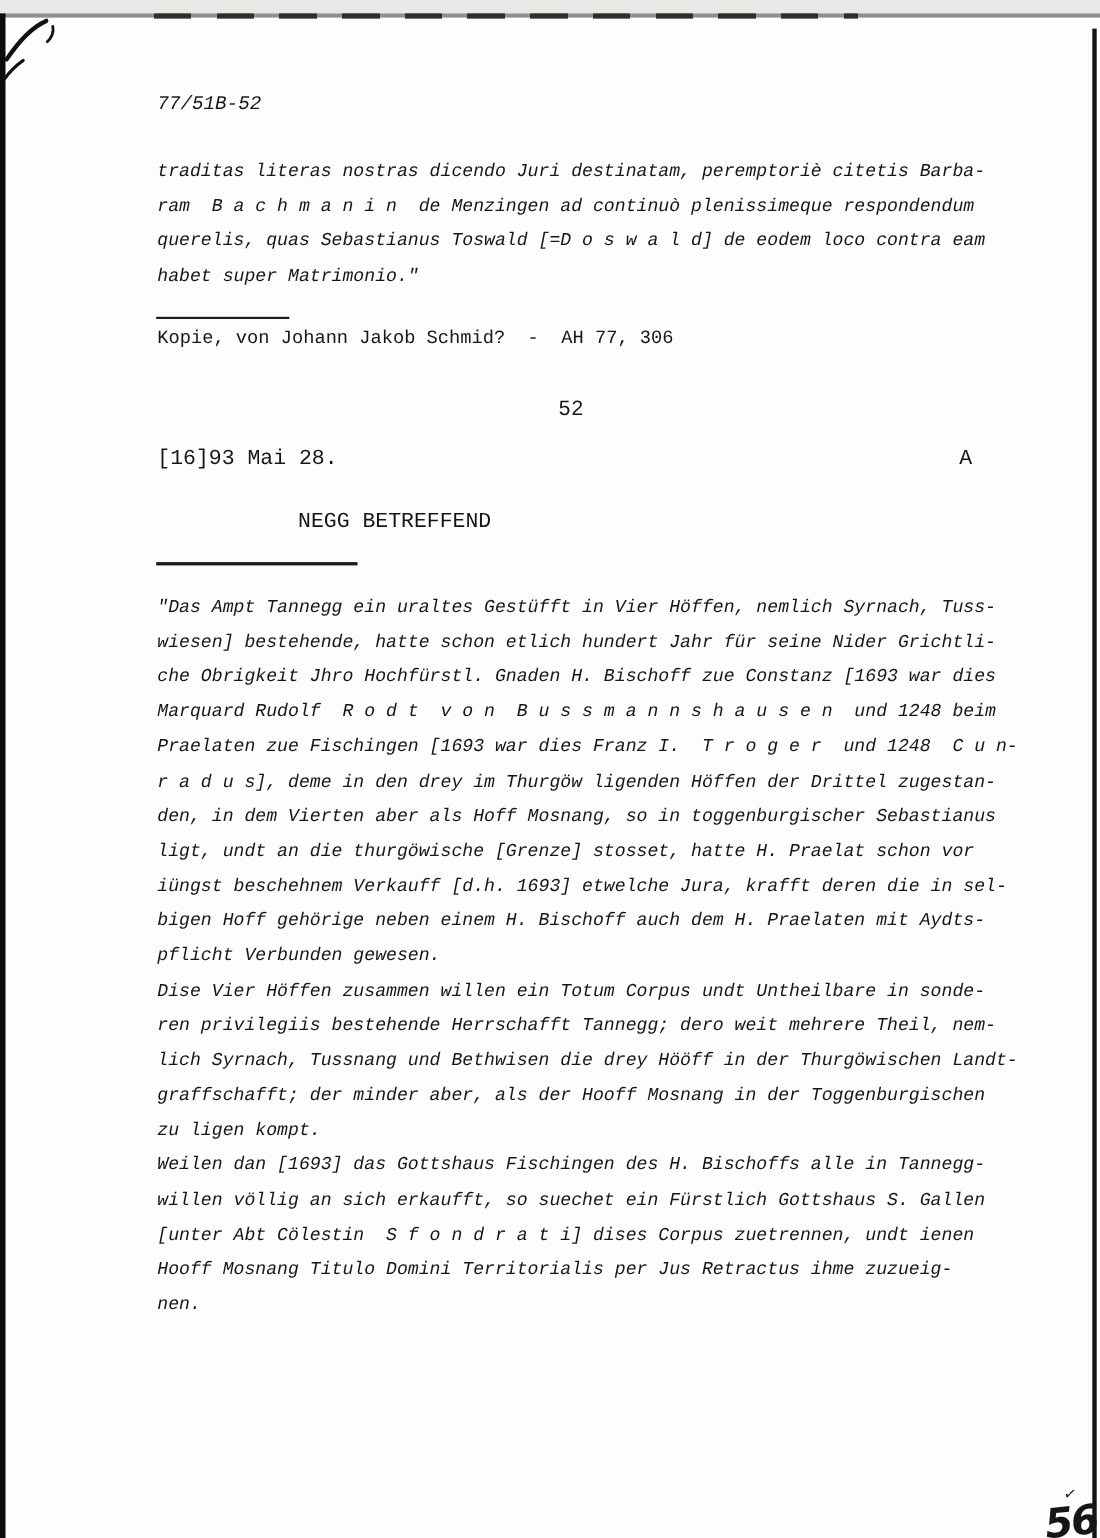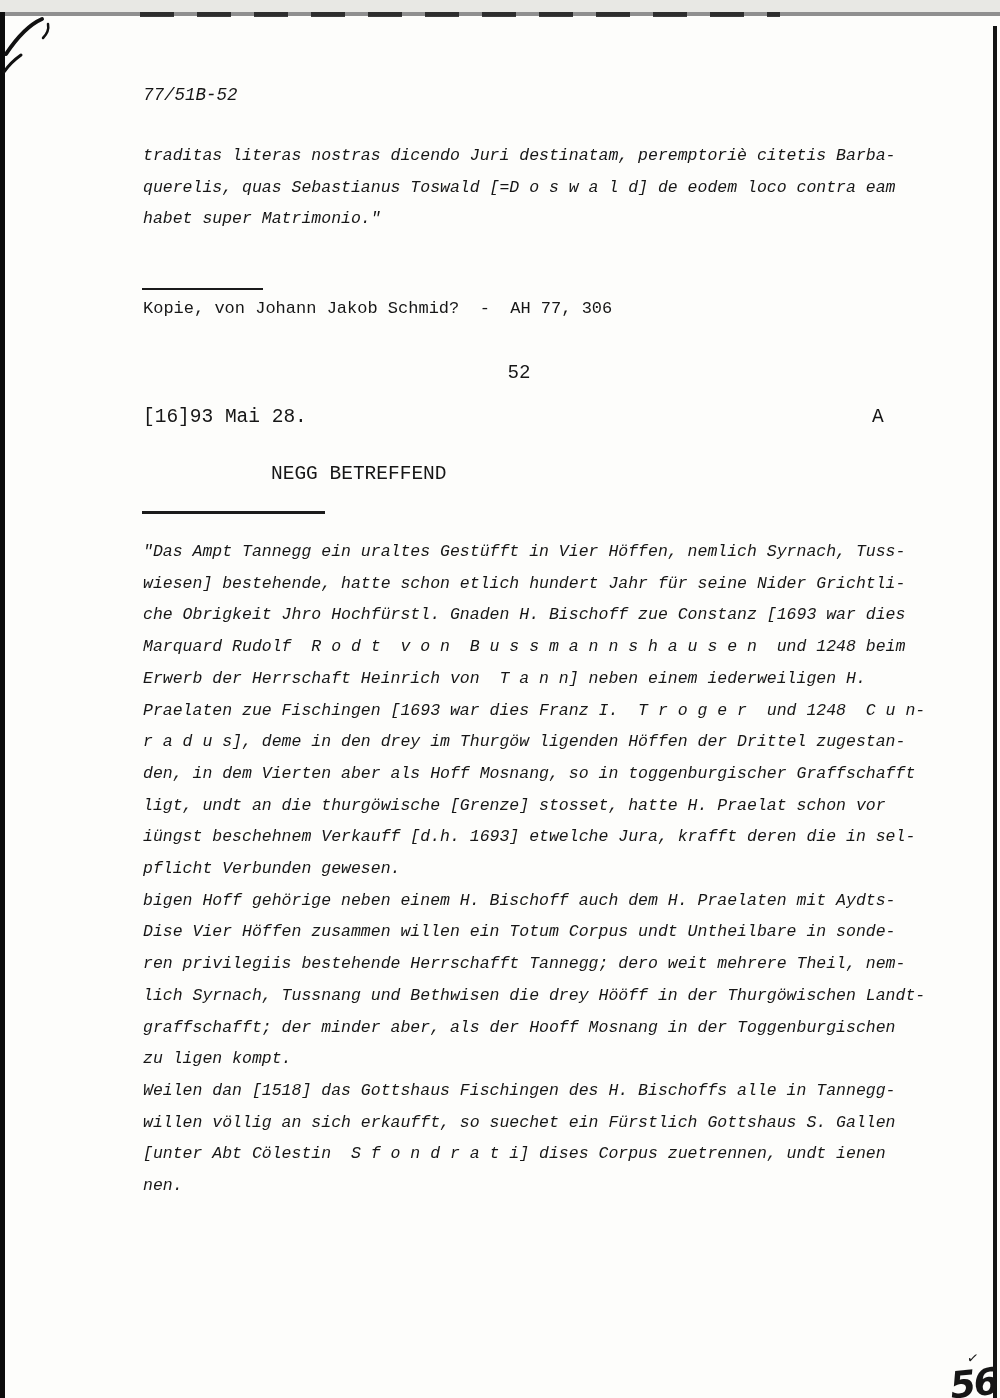--- a/index.html
+++ b/index.html
@@ -63,20 +63,21 @@
   <svg class="pen-mark" width="70" height="80" viewBox="0 0 70 80">
     <path d="M4 40 C12 28, 24 12, 40 5" stroke="#111" stroke-width="4" fill="none" stroke-linecap="round"></path>
     <path d="M2 58 C6 52, 12 46, 19 41" stroke="#111" stroke-width="3" fill="none" stroke-linecap="round"></path>
     <path d="M46 10 C47 15, 45 20, 41 24" stroke="#111" stroke-width="2.5" fill="none" stroke-linecap="round"></path>
   </svg>
 
   <div class="ref tw it">77/51B-52</div>
 
   <div class="quote it">
     <div class="tw">traditas literas nostras dicendo Juri destinatam, peremptoriè citetis Barba-</div>
+    <div class="tw">ram  B a c h m a n i n  de Menzingen ad continuò plenissimeque respondendum</div>
     <div class="tw">querelis, quas Sebastianus Toswald [=D o s w a l d] de eodem loco contra eam</div>
     <div class="tw">habet super Matrimonio."</div>
   </div>
 
   <div class="rule rule-1"></div>
 
   <div class="source tw">Kopie, von Johann Jakob Schmid?  -  AH 77, 306</div>
 
   <div class="docnum">52</div>
 
@@ -85,35 +86,35 @@
 
   <div class="title-2 tw">NEGG BETREFFEND</div>
 
   <div class="rule rule-2"></div>
 
   <div class="body-text it">
     <div class="tw">"Das Ampt Tannegg ein uraltes Gestüfft in Vier Höffen, nemlich Syrnach, Tuss-</div>
     <div class="tw">wiesen] bestehende, hatte schon etlich hundert Jahr für seine Nider Grichtli-</div>
     <div class="tw">che Obrigkeit Jhro Hochfürstl. Gnaden H. Bischoff zue Constanz [1693 war dies</div>
     <div class="tw">Marquard Rudolf  R o d t  v o n  B u s s m a n n s h a u s e n  und 1248 beim</div>
-    <div class="tw">Erwerb der Herrschaft Heinrich von  T a n n] neben einem iederweiligen H.</div>
     <div class="tw">Praelaten zue Fischingen [1693 war dies Franz I.  T r o g e r  und 1248  C u n-</div>
     <div class="tw">r a d u s], deme in den drey im Thurgöw ligenden Höffen der Drittel zugestan-</div>
-    <div class="tw">den, in dem Vierten aber als Hoff Mosnang, so in toggenburgischer Graffschafft</div>
+    <div class="tw">den, in dem Vierten aber als Hoff Mosnang, so in toggenburgischer Sebastianus</div>
     <div class="tw">ligt, undt an die thurgöwische [Grenze] stosset, hatte H. Praelat schon vor</div>
     <div class="tw">iüngst beschehnem Verkauff [d.h. 1693] etwelche Jura, krafft deren die in sel-</div>
+    <div class="tw">bigen Hoff gehörige neben einem H. Bischoff auch dem H. Praelaten mit Aydts-</div>
     <div class="tw">pflicht Verbunden gewesen.</div>
-    <div class="tw">bigen Hoff gehörige neben einem H. Bischoff auch dem H. Praelaten mit Aydts-</div>
     <div class="tw">Dise Vier Höffen zusammen willen ein Totum Corpus undt Untheilbare in sonde-</div>
     <div class="tw">ren privilegiis bestehende Herrschafft Tannegg; dero weit mehrere Theil, nem-</div>
     <div class="tw">lich Syrnach, Tussnang und Bethwisen die drey Hööff in der Thurgöwischen Landt-</div>
     <div class="tw">graffschafft; der minder aber, als der Hooff Mosnang in der Toggenburgischen</div>
     <div class="tw">zu ligen kompt.</div>
-    <div class="tw">Weilen dan [1518] das Gottshaus Fischingen des H. Bischoffs alle in Tannegg-</div>
+    <div class="tw">Weilen dan [1693] das Gottshaus Fischingen des H. Bischoffs alle in Tannegg-</div>
     <div class="tw">willen völlig an sich erkaufft, so suechet ein Fürstlich Gottshaus S. Gallen</div>
     <div class="tw">[unter Abt Cölestin  S f o n d r a t i] dises Corpus zuetrennen, undt ienen</div>
+    <div class="tw">Hooff Mosnang Titulo Domini Territorialis per Jus Retractus ihme zuzueig-</div>
     <div class="tw">nen.</div>
   </div>
 
   <div class="checkmark">✓</div>
   <div class="pagenum">56</div>
 
 </div>
 
 </body></html>

